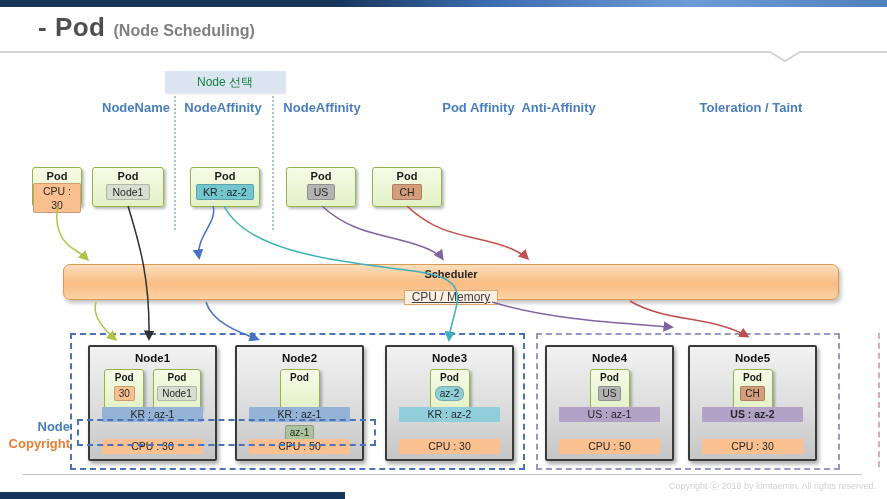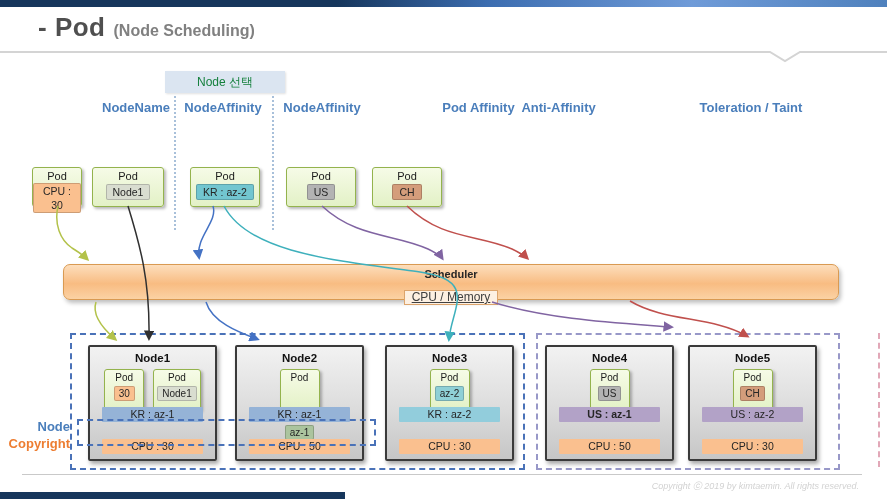--- a/index.html
+++ b/index.html
@@ -25,21 +25,21 @@
     box-shadow:1px 1px 2px rgba(0,0,0,.12);}
 
   
   .col{position:absolute;top:100px;font-size:13px;font-weight:bold;color:#4a7ebb;text-align:center;white-space:pre;}
   .sep{position:absolute;top:96px;height:134px;width:0;border-left:2px dotted #a8c0da;}
 
   
   .pod{position:absolute;top:167px;height:38px;background:linear-gradient(180deg,#f6fbe7 0%,#e3f1c6 100%);
     border:1px solid #94ад4d;border:1px solid #94b34d;border-radius:3px;box-shadow:2px 2px 3px rgba(0,0,0,.28);
     text-align:center;z-index:3;}
-  .pod-title{font-size:11px;font-weight:normal;color:#1a1a1a;margin-top:2px;}
+  .pod-title{font-size:11px;font-weight:bold;color:#1a1a1a;margin-top:2px;}
   .chip{display:inline-block;margin-top:1px;padding:0 6px;font-size:10.5px;line-height:14px;color:#262626;
     border:1px solid rgba(0,0,0,.18);border-radius:2px;}
 
   
   .scheduler{position:absolute;left:63px;top:264px;width:774px;height:34px;border-radius:7px;
     background:linear-gradient(180deg,#fddebc 0%,#f8bc82 55%,#fbd2a4 100%);
     border:1px solid #d99a52;box-shadow:2px 3px 4px rgba(0,0,0,.25);text-align:center;z-index:2;}
   .sch-title{font-size:11px;font-weight:bold;color:#262626;margin-top:3px;}
   .sch-sub{display:inline-block;margin-top:10px;width:92px;font-size:12px;line-height:13px;color:#404040;
     background:#fdf0e2;border:1px solid #dca46c;text-decoration:underline;}
@@ -68,21 +68,21 @@
   
   .labelbox{position:absolute;left:77px;top:419px;width:295px;height:23px;border:2px dashed #4a72b8;z-index:4;}
 
   
   .side{position:absolute;left:0;width:70px;text-align:right;font-size:13px;font-weight:bold;z-index:4;}
   .side-label{top:419px;color:#4a7ebb;}
   .side-resource{top:436px;color:#ed7d31;}
 
   
   .bottomline{position:absolute;left:22px;top:474px;width:840px;height:0;border-top:1.5px solid #c9c9c9;}
-  .copyright{position:absolute;right:28px;top:480px;font-size:9px;font-style:italic;color:#d2d2d2;}
+  .copyright{position:absolute;right:11px;top:480px;font-size:9px;color:#d2d2d2;}
 </style>
 </head>
 <body>
 
 <div class="canvas">
 
   <div class="topbar"></div>
 
   <div class="titlewrap">
     <span class="title-main">- Pod</span><span class="title-sub">(Node Scheduling)</span>
@@ -155,48 +155,48 @@
     </div>
     <div class="nrow nlabel" style="background: rgb(149, 179, 215);">KR : az-1</div>
     <div class="nrow nresource" style="background: rgb(250, 192, 143);">CPU : 50</div>
   </div>
 
   <div class="node" style="left:385px;">
     <div class="node-title">Node3</div>
     <div class="node-pods">
       <div class="npod">
         <div class="pod-title">Pod</div>
-        <div class="chip" style="background: rgb(143, 208, 214);">az-2</div>
+        <div class="chip" style="background: rgb(143, 208, 214); border-radius: 7px;">az-2</div>
       </div>
     </div>
     <div class="nrow nlabel" style="background: rgb(146, 205, 220);">KR : az-2</div>
     <div class="nrow nresource" style="background: rgb(250, 192, 143);">CPU : 30</div>
   </div>
 
   <div class="node" style="left:545px;">
     <div class="node-title">Node4</div>
     <div class="node-pods">
       <div class="npod">
         <div class="pod-title">Pod</div>
         <div class="chip" style="background: rgb(179, 179, 179);">US</div>
       </div>
     </div>
-    <div class="nrow nlabel" style="background: rgb(178, 162, 199); font-weight: bold;">US : az-1</div>
+    <div class="nrow nlabel" style="background: rgb(178, 162, 199);">US : az-1</div>
     <div class="nrow nresource" style="background: rgb(250, 192, 143);">CPU : 50</div>
   </div>
 
   <div class="node" style="left:688px;">
     <div class="node-title">Node5</div>
     <div class="node-pods">
       <div class="npod">
         <div class="pod-title">Pod</div>
         <div class="chip" style="background: rgb(212, 157, 123);">CH</div>
       </div>
     </div>
-    <div class="nrow nlabel" style="background: rgb(178, 162, 199);">US : az-2</div>
+    <div class="nrow nlabel" style="background: rgb(178, 162, 199); font-weight: bold;">US : az-2</div>
     <div class="nrow nresource" style="background: rgb(250, 192, 143);">CPU : 30</div>
   </div>
 
   <div class="labelbox"></div>
 
   <div class="side side-label">Node</div>
   <div class="side side-resource">Copyright</div>
 
   <div class="bottomline"></div>
   <div class="copyright">Copyright ⓒ 2019 by kimtaemin. All rights reserved.</div>

